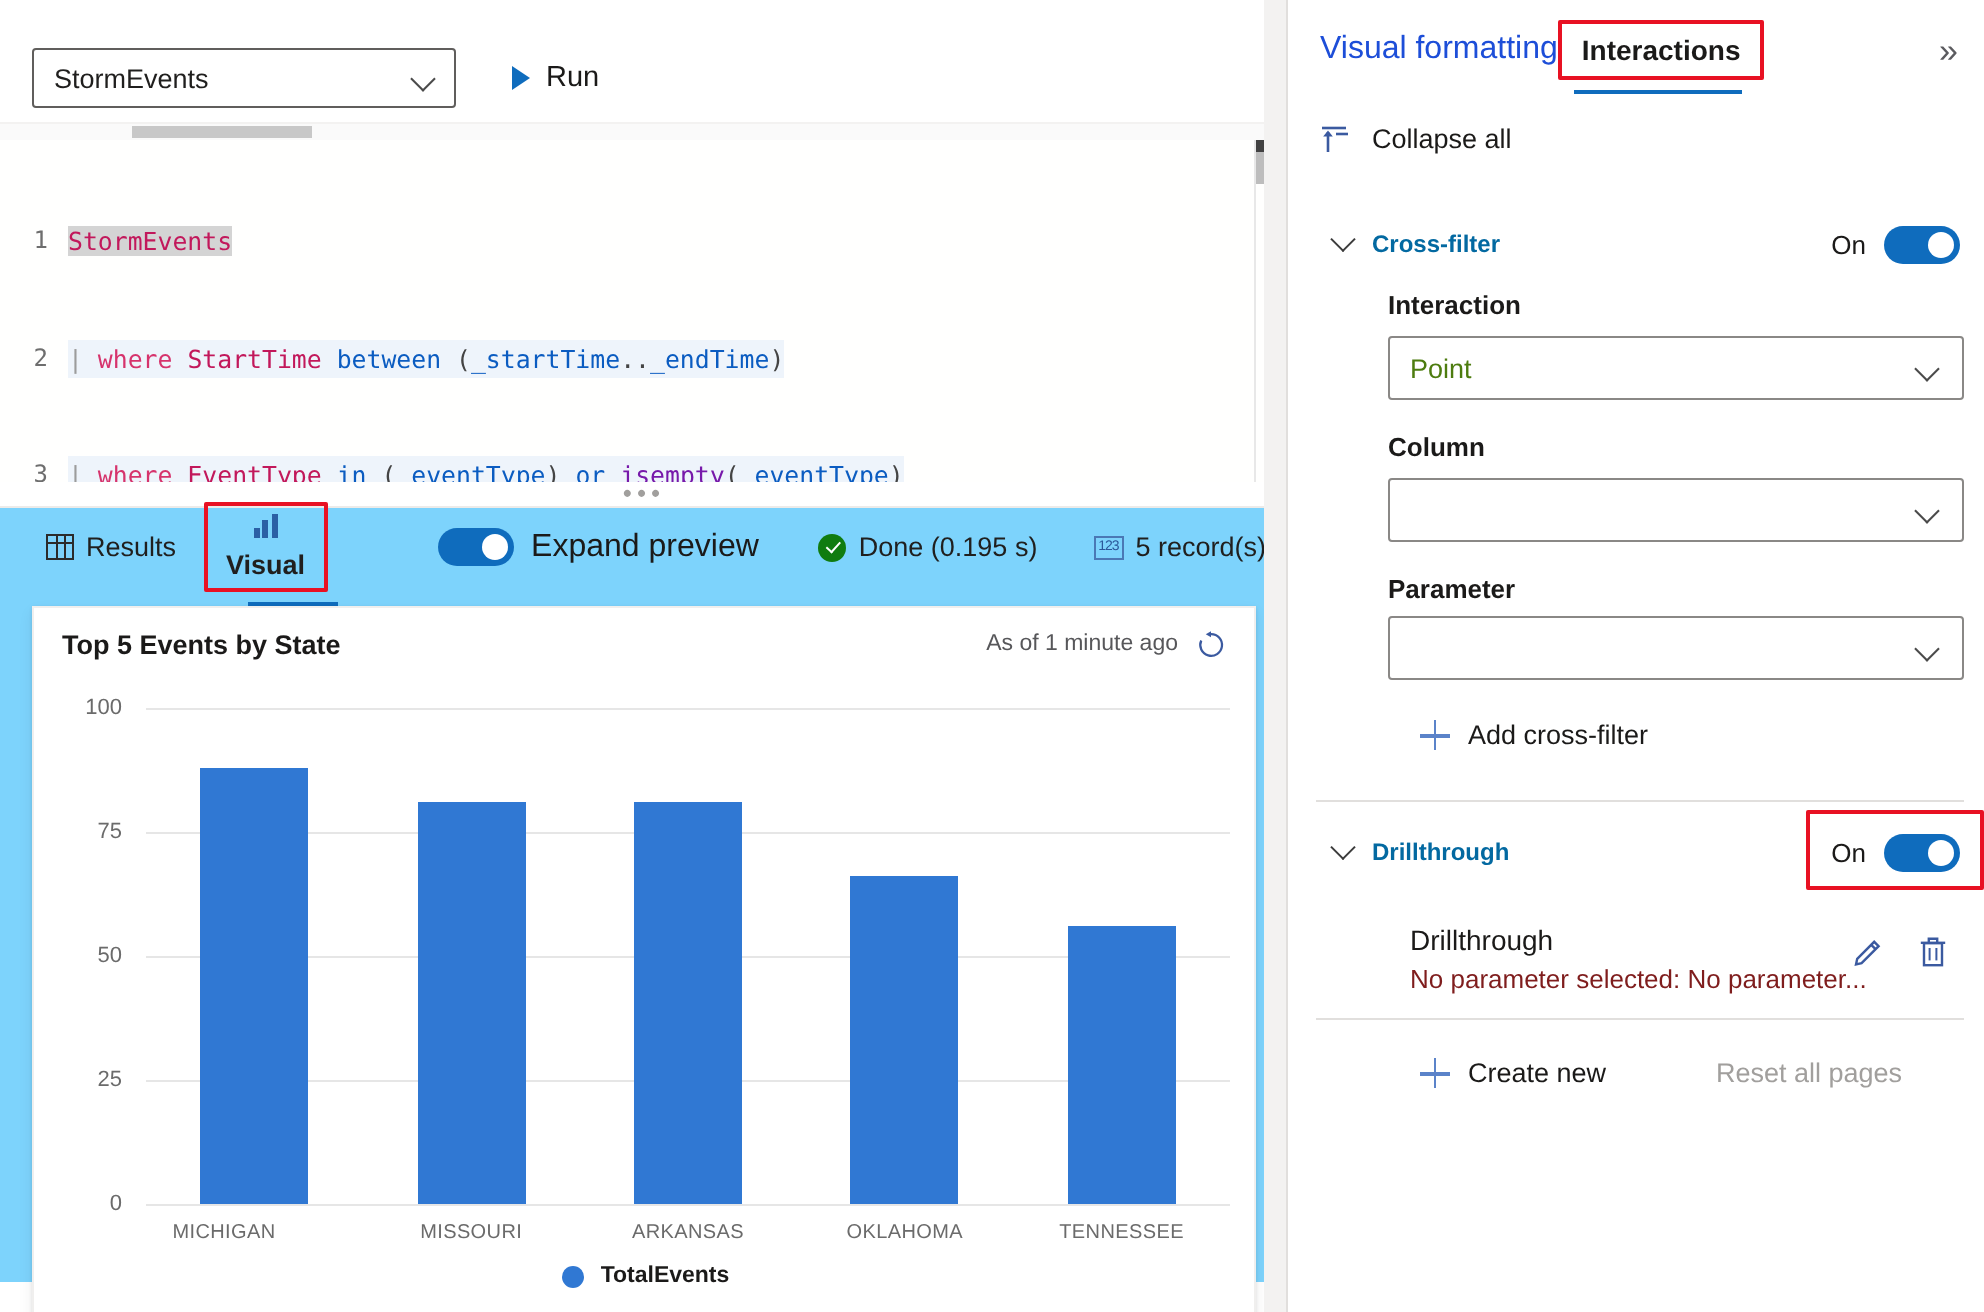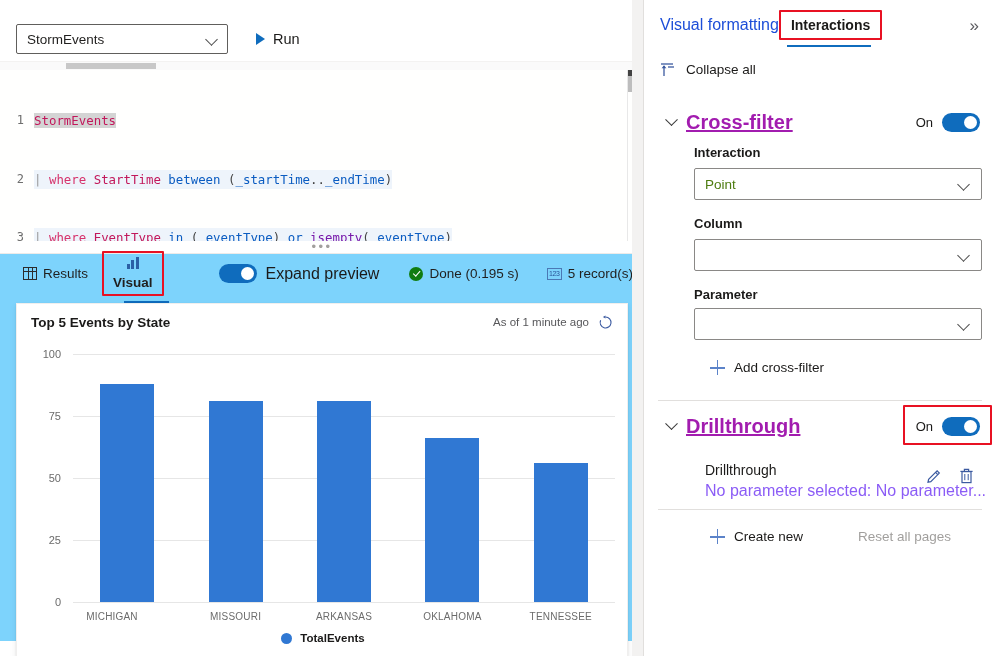--- a/index.html
+++ b/index.html
@@ -216,21 +216,21 @@
   }
   .section-chevron {
     width: 30px; margin-left: 12px; flex: none; display: flex; align-items: center;
     justify-content: center; cursor: pointer;
   }
   .section-chevron i {
     display: block; width: 9px; height: 9px;
     border-right: 1.5px solid #3b3b3b; border-bottom: 1.5px solid #3b3b3b;
     transform: rotate(45deg) translate(-2px,-2px);
   }
-  .section-title { font-size: 20px; font-weight: bold; color: #a21caf; text-decoration: underline; }
+  .section-title { font-size: 12px; font-weight: bold; color: #0369a1; }
   .section-toggle-wrap {
     margin-left: auto; display: flex; align-items: center; gap: 9px; margin-right: 12px;
   }
   .toggle-state { font-size: 13px; color: #1b1a19; }
 
   .field-label {
     position: absolute; left: 694px; font-size: 13px; font-weight: bold; color: #1b1a19;
   }
   .combo {
     position: absolute; left: 694px; width: 288px; height: 32px;
@@ -249,21 +249,21 @@
   .plus::after  { content:""; position:absolute; top:0; left:6.7px; width:1.6px; height:15px; background:#5b83c9; }
 
   #drillthrough-highlight {
     position: absolute; left: 903px; top: 405px; width: 89px; height: 40px;
     border: 2px solid #e81123; border-radius: 1px;
   }
   .hr {
     position: absolute; height: 1px; background: #e1dfdd;
   }
   #dt-item-title { position: absolute; left: 705px; top: 462px; font-size: 14px; color: #1b1a19; }
-  #dt-item-sub   { position: absolute; left: 705px; top: 482px; font-size: 16px; color: #8b5cf6; text-align: right; }
+  #dt-item-sub   { position: absolute; left: 705px; top: 482px; font-size: 13px; color: #7f1d1d; text-align: right; }
   #dt-edit  { position: absolute; left: 925px; top: 468px; cursor: pointer; }
   #dt-del   { position: absolute; left: 958px; top: 467px; cursor: pointer; }
   #reset-all {
     position: absolute; left: 858px; top: 529px; font-size: 13.5px; color: #a19f9d; cursor: pointer;
   }
 </style>
 </head>
 <body>
 
 <div id="root">

